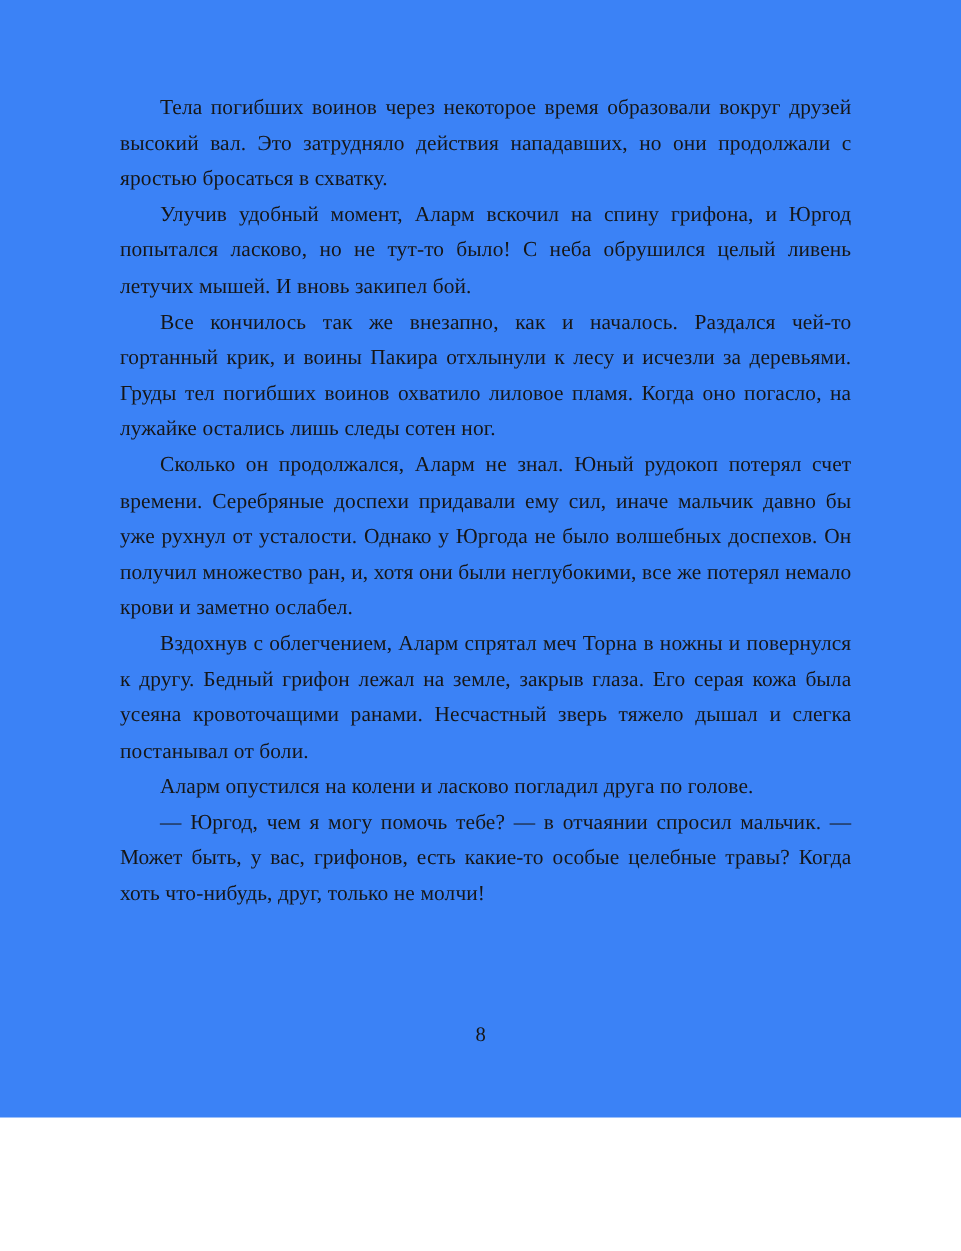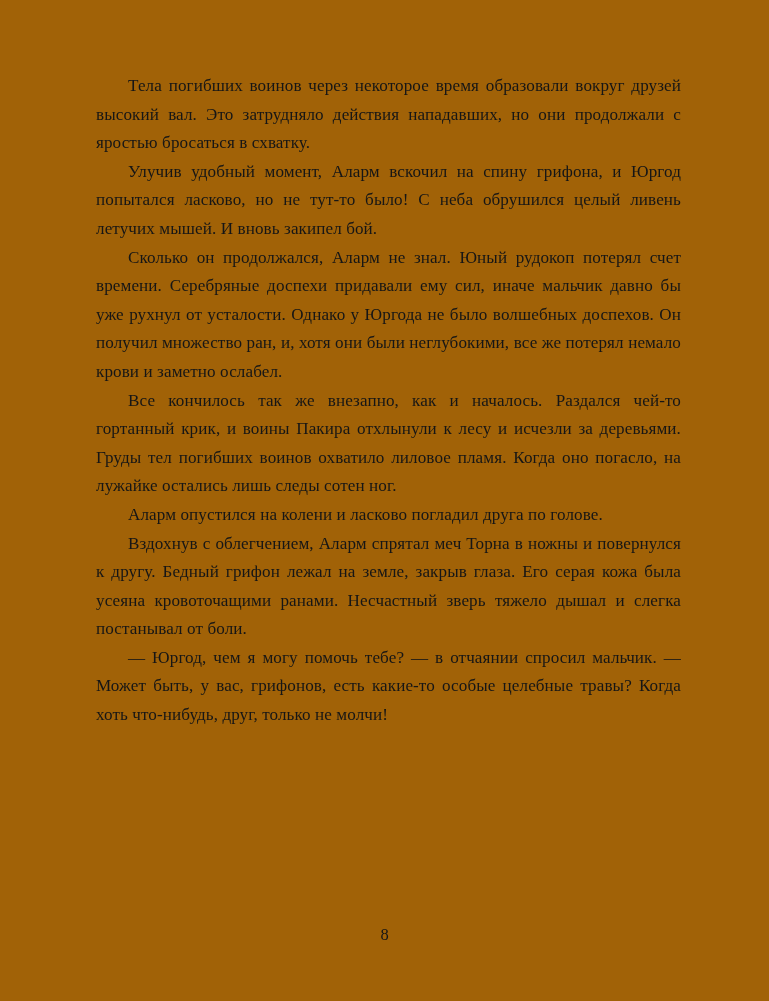--- a/index.html
+++ b/index.html
@@ -10,22 +10,22 @@
     width: 769px;
     height: 1001px;
     background: #ffffff;
     font-family: "Liberation Serif", "DejaVu Serif", serif;
     color: #1a1a1a;
     overflow: hidden;
   }
   .page {
     position: relative;
     width: 769px;
-    height: 1001px;
-    background: #a16207;
+    height: 894px;
+    background: #3b82f6;
     box-sizing: border-box;
     padding: 72px 88px 40px 96px;
   }
   .text-block {
     font-size: 17.1px;
     line-height: 28.6px;
     text-align: justify;
     text-justify: inter-word;
     color: #161616;
     letter-spacing: 0.1px;
@@ -47,20 +47,20 @@
     font-family: "Liberation Serif", "DejaVu Serif", serif;
   }
 </style>
 </head>
 <body>
 
 <div class="page">
   <div class="text-block">
     <p class="para">Тела погибших воинов через некоторое время образовали вокруг друзей высокий вал. Это затрудняло действия нападавших, но они продолжали с яростью бросаться в схватку.</p>
     <p class="para">Улучив удобный момент, Аларм вскочил на спину грифона, и Юргод попытался ласково, но не тут-то было! С неба обрушился целый ливень летучих мышей. И вновь закипел бой.</p>
+    <p class="para">Все кончилось так же внезапно, как и началось. Раздался чей-то гортанный крик, и воины Пакира отхлынули к лесу и исчезли за деревьями. Груды тел погибших воинов охватило лиловое пламя. Когда оно погасло, на лужайке остались лишь следы сотен ног.</p>
     <p class="para">Сколько он продолжался, Аларм не знал. Юный рудокоп потерял счет времени. Серебряные доспехи придавали ему сил, иначе мальчик давно бы уже рухнул от усталости. Однако у Юргода не было волшебных доспехов. Он получил множество ран, и, хотя они были неглубокими, все же потерял немало крови и заметно ослабел.</p>
-    <p class="para">Все кончилось так же внезапно, как и началось. Раздался чей-то гортанный крик, и воины Пакира отхлынули к лесу и исчезли за деревьями. Груды тел погибших воинов охватило лиловое пламя. Когда оно погасло, на лужайке остались лишь следы сотен ног.</p>
+    <p class="para">Вздохнув с облегчением, Аларм спрятал меч Торна в ножны и повернулся к другу. Бедный грифон лежал на земле, закрыв глаза. Его серая кожа была усеяна кровоточащими ранами. Несчастный зверь тяжело дышал и слегка постанывал от боли.</p>
     <p class="para">Аларм опустился на колени и ласково погладил друга по голове.</p>
-    <p class="para">Вздохнув с облегчением, Аларм спрятал меч Торна в ножны и повернулся к другу. Бедный грифон лежал на земле, закрыв глаза. Его серая кожа была усеяна кровоточащими ранами. Несчастный зверь тяжело дышал и слегка постанывал от боли.</p>
     <p class="para">— Юргод, чем я могу помочь тебе? — в отчаянии спросил мальчик. — Может быть, у вас, грифонов, есть какие-то особые целебные травы? Когда хоть что-нибудь, друг, только не молчи!</p>
   </div>
   <div class="page-number">8</div>
 </div>
 
 </body></html>

